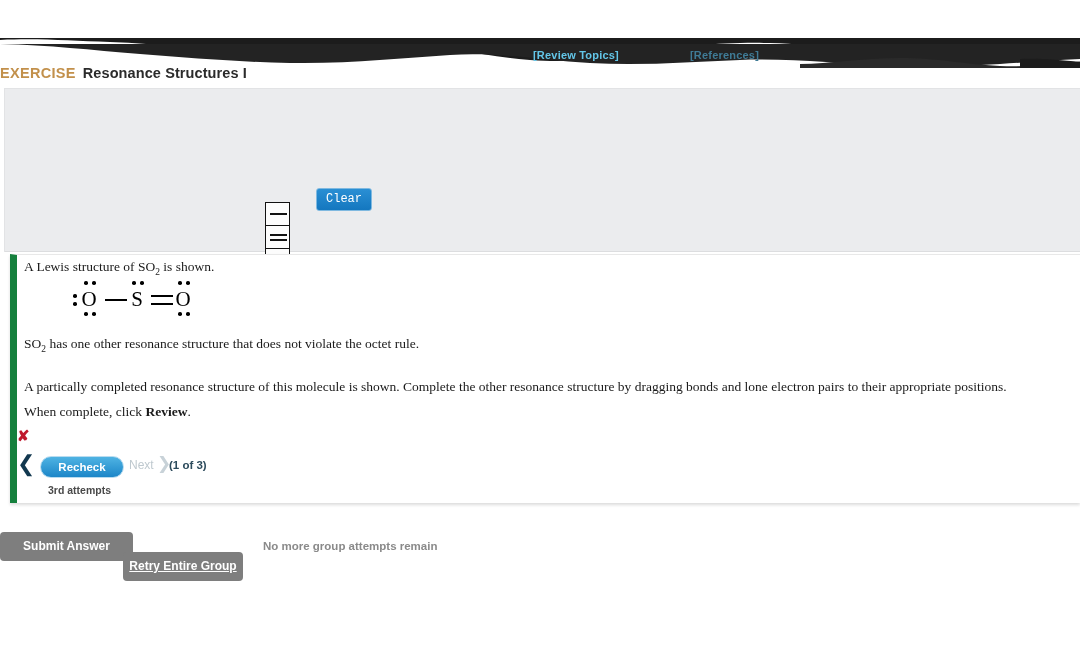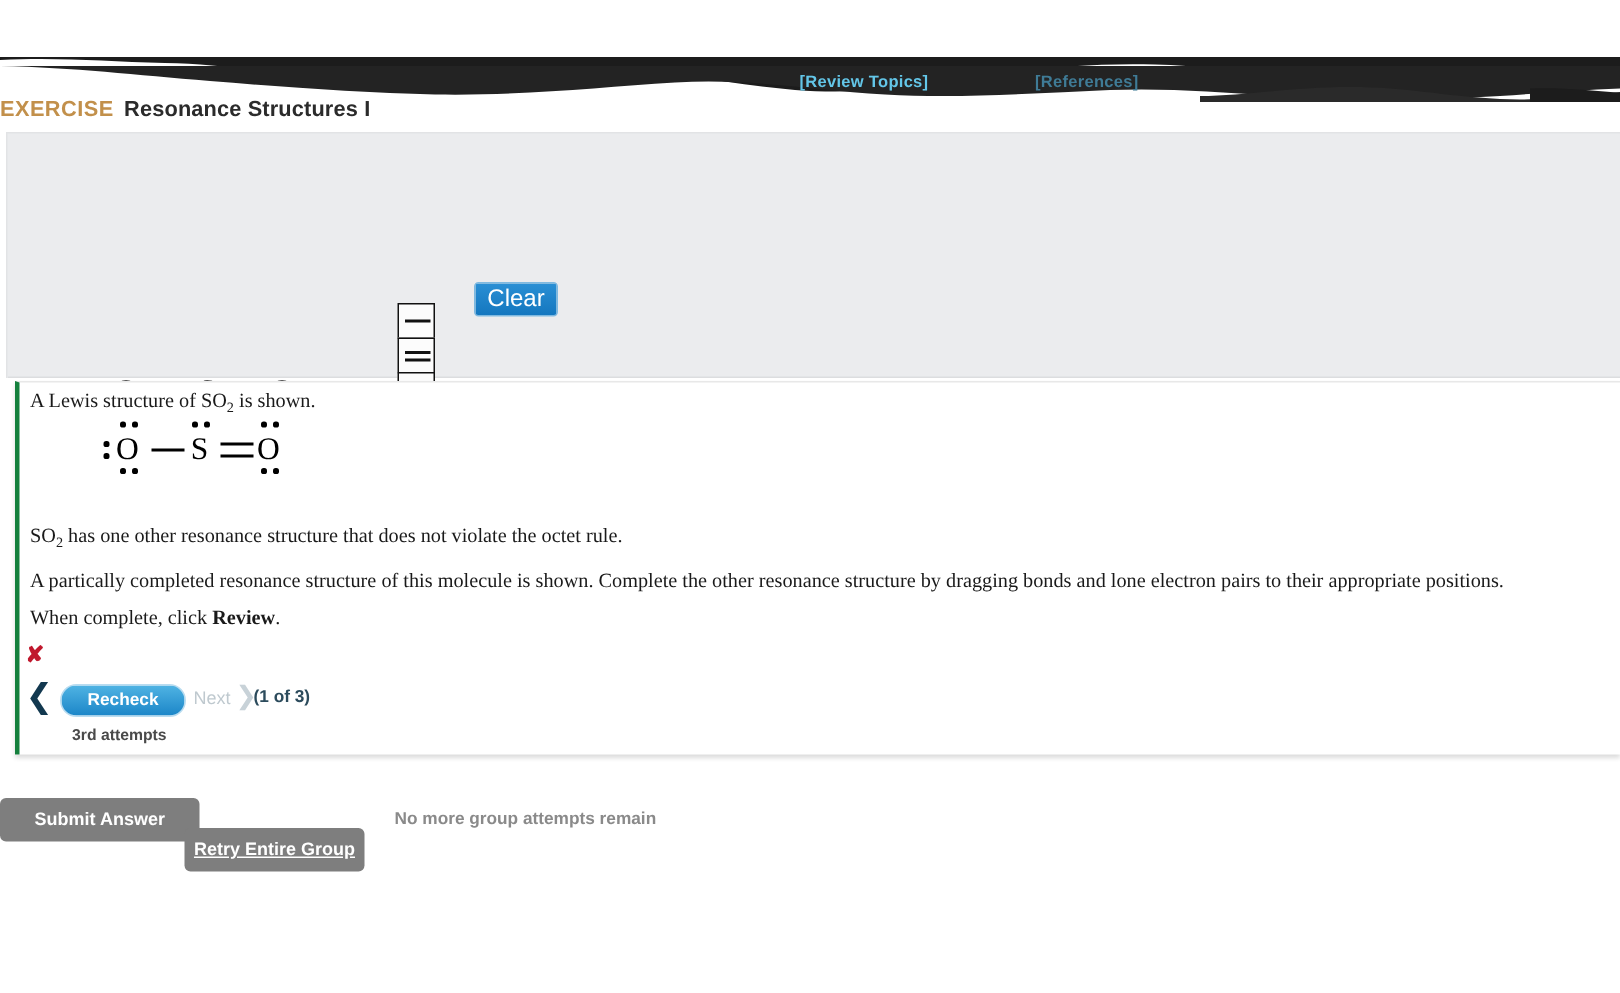--- a/index.html
+++ b/index.html
@@ -73,22 +73,22 @@
     box-shadow: inset 0 -1px 0 #dcdddf;
   }
   #clear-button {
     position: absolute;
     left: 311px; top: 99px;
     width: 56px; height: 23px;
     border: 1px solid #7fb9e0;
     border-radius: 3px;
     background: linear-gradient(#2a8fd4, #1477bf);
     color: #ffffff;
-    font-family: Liberation Sans, sans-serif;
-    font-size: 16px;
+    font-family: Liberation Mono, monospace;
+    font-size: 12px;
     line-height: 21px;
     text-align: center;
     cursor: pointer;
     box-sizing: border-box;
   }
 
   
   .atom {
     position: absolute;
     font-family: "Liberation Serif", serif;
@@ -136,34 +136,34 @@
     top: 9px;
   }
 
   
   #question-box {
     position: absolute;
     left: 10px; top: 254px;
     width: 1070px;
     height: 249px;
     background: #ffffff;
-    border-left: 3px solid #15803d;
+    border-left: 7px solid #15803d;
     border-top: 1px solid #e8e8e8;
     box-shadow: 0 2px 3px rgba(0,0,0,.14);
     box-sizing: border-box;
   }
   .qtext {
     position: absolute;
     font-family: "Liberation Serif", serif;
     font-size: 13.5px;
     color: #1a1a1a;
     white-space: nowrap;
   }
   #q-line1 { left: 7px;  top: 4px; }
-  #q-line2 { left: 7px;  top: 94px; }
+  #q-line2 { left: 7px;  top: 81px; }
   #q-line3 { left: 7px;  top: 124px; }
   #q-line4 { left: 7px;  top: 149px; }
   .bold { font-weight: bold; }
   sub { font-size: 9.5px; }
 
   
   #lewis {
     position: absolute;
     left: 54px; top: 20px;
     height: 50px;

